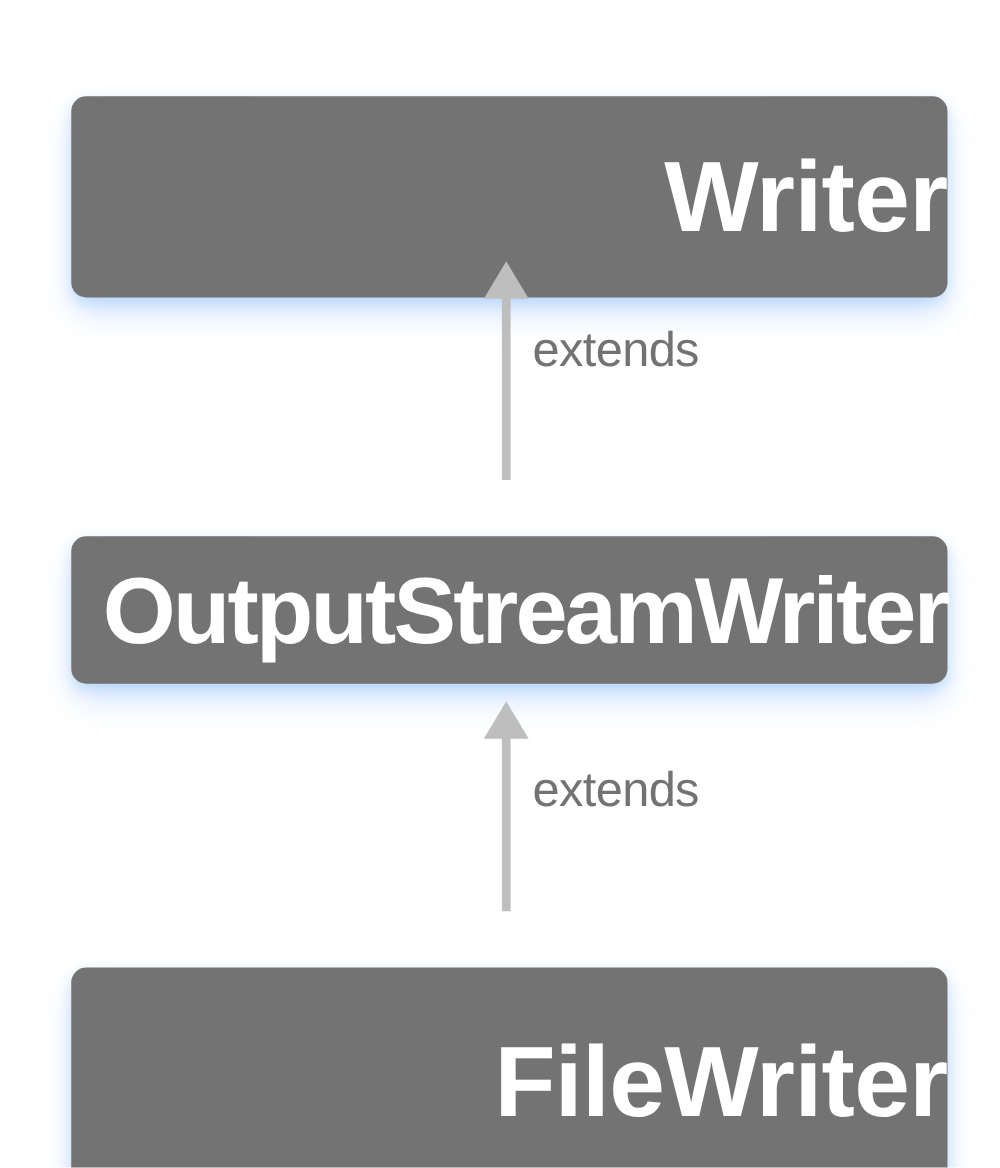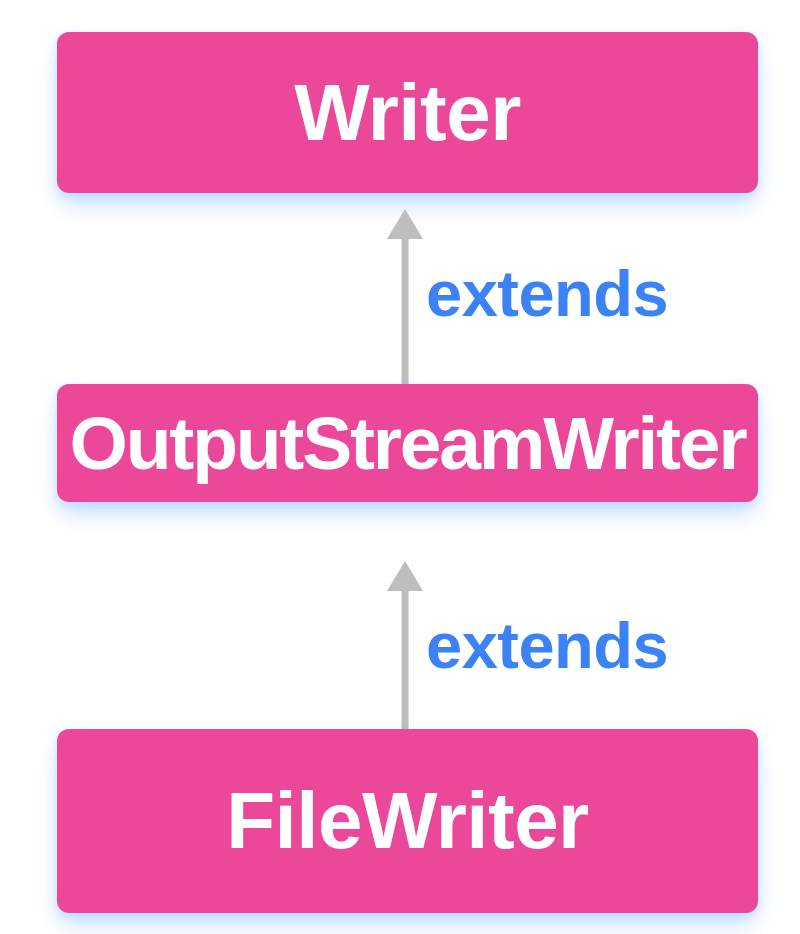--- a/index.html
+++ b/index.html
@@ -20,28 +20,29 @@
     width: 800px;
     height: 934px;
     background: #ffffff;
   }
 
   
   .class-box {
     position: absolute;
     left: 57px;
     width: 701px;
-    background: #ec4899;
+    background: #737373;
     border-radius: 12px;
     box-shadow: 0 14px 26px -4px rgba(125, 178, 248, 0.42),
                 0 4px 10px rgba(125, 178, 248, 0.30);
     display: flex;
     align-items: center;
-    justify-content: center;
+    justify-content: flex-end;
     box-sizing: border-box;
+    margin-top: 45px;
   }
 
   .class-label {
     color: #ffffff;
     font-family: "Liberation Sans", sans-serif;
     font-weight: 700;
     font-size: 80px;
     line-height: 1;
     letter-spacing: -0.5px;
     white-space: nowrap;
@@ -88,24 +89,24 @@
     left: 0;
     top: 0;
     width: 800px;
     height: 100%;
     overflow: visible;
   }
 
   .extends-label {
     position: absolute;
     left: 426px;
-    color: #3b82f6;
+    color: #737373;
     font-family: "Liberation Sans", sans-serif;
-    font-weight: 700;
-    font-size: 65px;
+    font-weight: 400;
+    font-size: 39px;
     line-height: 1;
     letter-spacing: -0.5px;
     white-space: nowrap;
     user-select: none;
   }
   #connector-1 .extends-label { top: 68px; }
   #connector-2 .extends-label { top: 68px; }
 </style>
 </head>
 <body>

